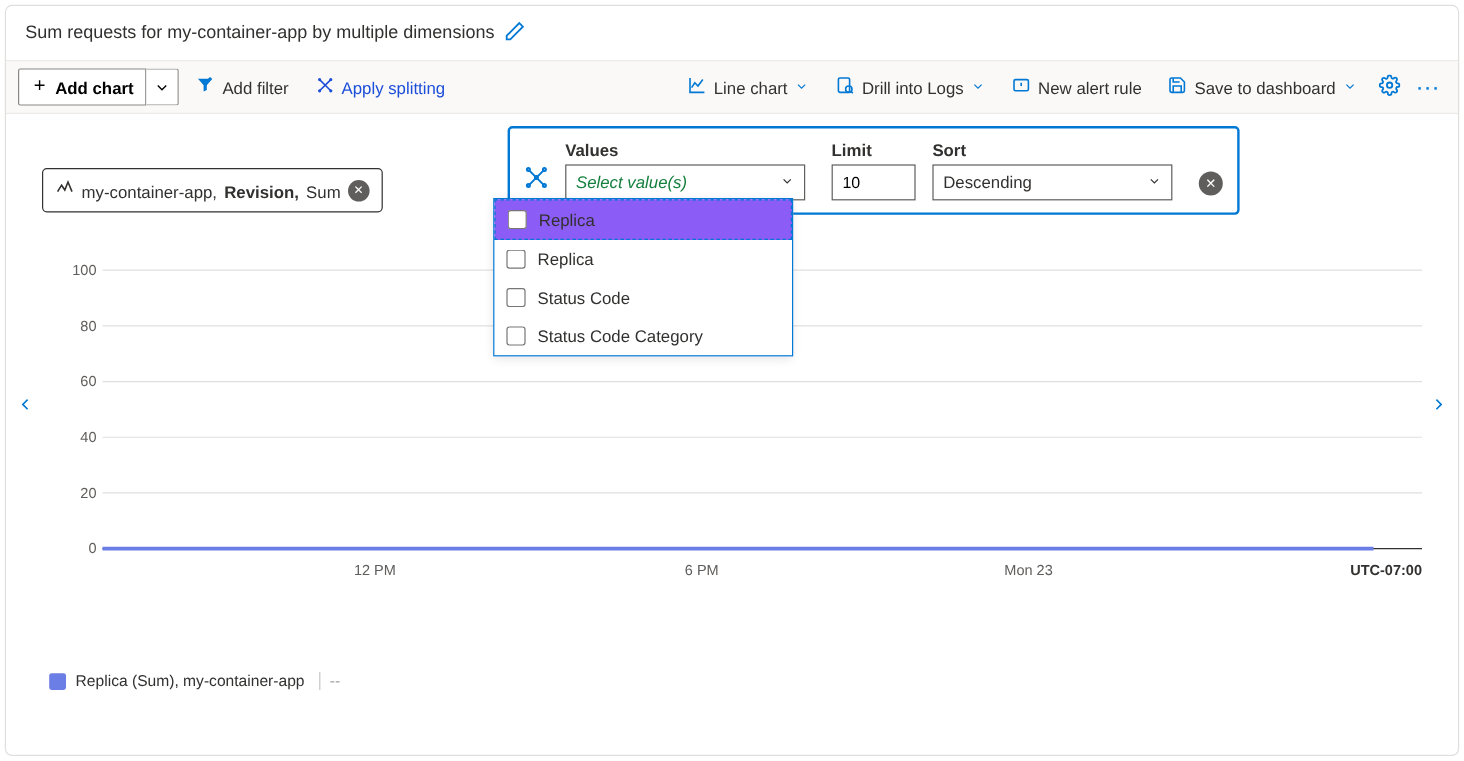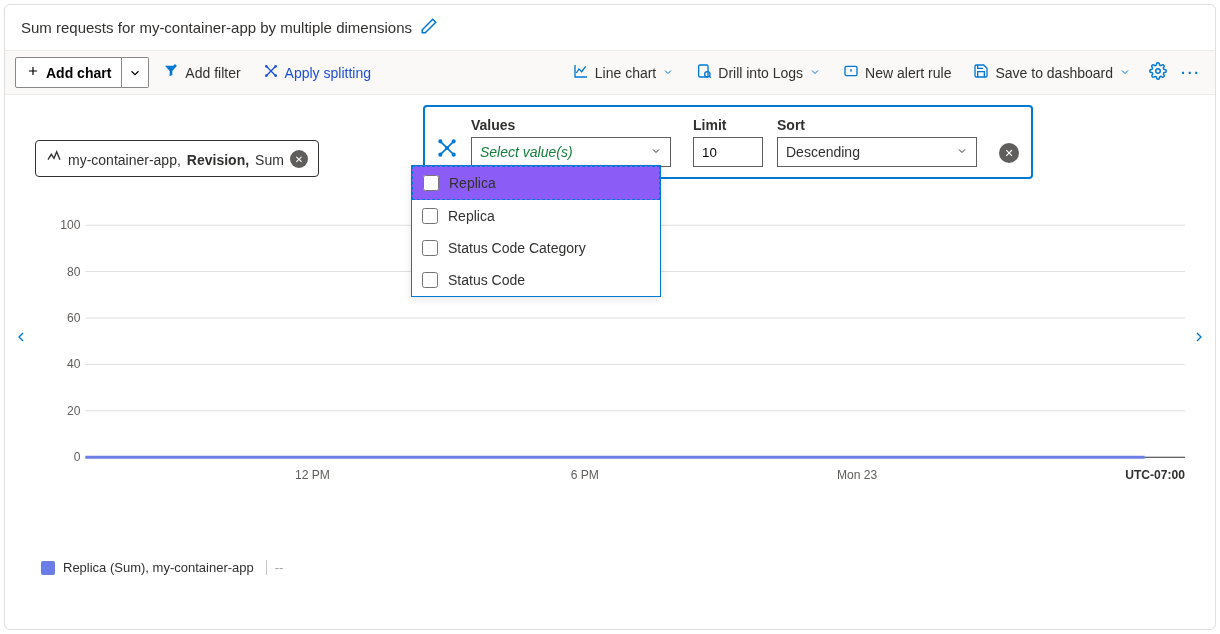--- a/index.html
+++ b/index.html
@@ -193,25 +193,25 @@
       <div class="dropdown-item">
         <input type="checkbox" style="">
         <span>Replica</span>
       </div>
       <div class="dropdown-item">
         <input type="checkbox" style="">
         <span>Replica</span>
       </div>
       <div class="dropdown-item">
         <input type="checkbox" style="">
+        <span>Status Code</span>
+      </div>
+      <div class="dropdown-item">
+        <input type="checkbox" style="">
         <span>Status Code Category</span>
-      </div>
-      <div class="dropdown-item">
-        <input type="checkbox" style="">
-        <span>Status Code</span>
       </div>
     </div>
 
     <span class="nav-chev nav-left"><svg width="16" height="24" viewBox="0 0 24 24" fill="none" stroke="currentColor" stroke-width="2">
           <path d="M15 18l-6-6 6-6"></path>
         </svg></span>
     <span class="nav-chev nav-right"><svg width="16" height="24" viewBox="0 0 24 24" fill="none" stroke="currentColor" stroke-width="2">
           <path d="M9 6l6 6-6 6"></path>
         </svg></span>
 

